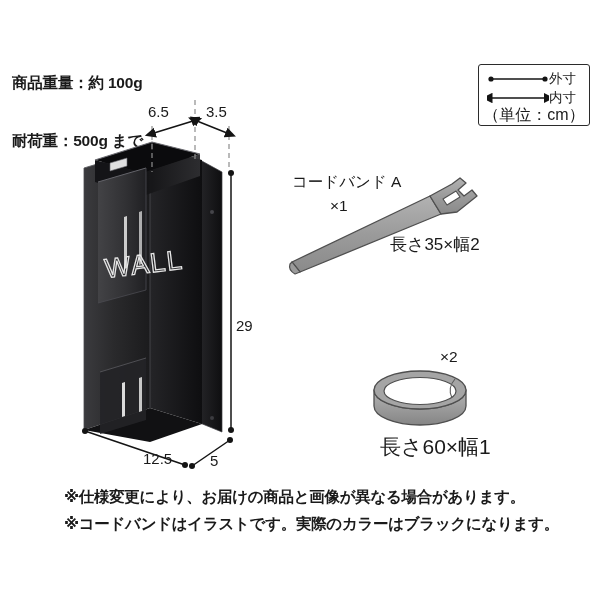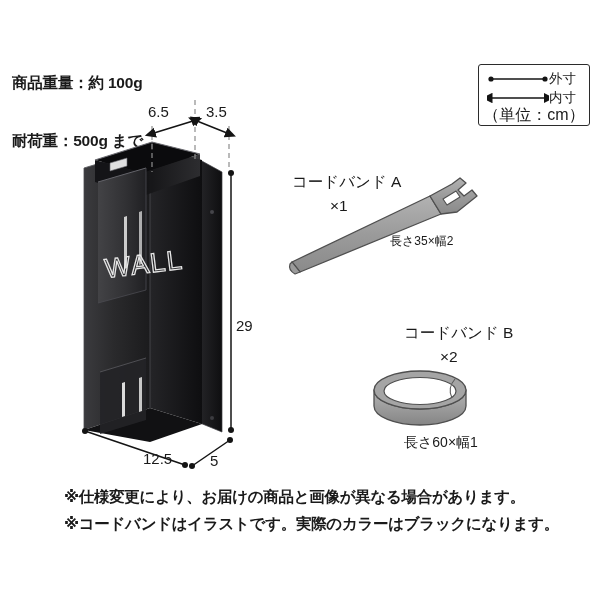--- a/index.html
+++ b/index.html
@@ -86,25 +86,25 @@
   
   .acc-title {
     font-size: 15.5px;
     line-height: 1.28;
     white-space: nowrap;
     font-weight: 400;
     text-align: center;
   }
   .band-a-title { left: 292px; top: 172px; }
   .band-a-count { left: 330px; top: 196px; }
-  .band-a-size  { left: 390px; top: 234px; font-size: 12px; }
+  .band-a-size  { left: 390px; top: 234px; font-size: 17px; }
 
   .band-b-title { left: 404px; top: 323px; }
   .band-b-count { left: 440px; top: 347px; }
-  .band-b-size  { left: 404px; top: 434px; font-size: 14px; }
+  .band-b-size  { left: 380px; top: 434px; font-size: 21px; }
 
   
   .note {
     font-size: 15.5px;
     font-weight: 700;
     white-space: nowrap;
     line-height: 1;
     letter-spacing: -0.3px;
   }
   .note-1 { left: 64px; top: 489px; }
@@ -325,20 +325,19 @@
 
     <path d="M374,390 a46,19 0 1,0 92,0 l0,16 a46,19 0 1,1 -92,0 Z" fill="url(#gLoopOuter)" stroke="#4f4f4f" stroke-width="1.3" stroke-linejoin="round"></path>
 
     <ellipse cx="420" cy="390" rx="46" ry="19" fill="#a5a5a5" stroke="#4f4f4f" stroke-width="1.3"></ellipse>
 
     <ellipse cx="420" cy="391" rx="36" ry="13.5" fill="#ffffff" stroke="#4f4f4f" stroke-width="1.2"></ellipse>
 
     <path d="M455,379 Q447,388 452,398" fill="none" stroke="#5a5a5a" stroke-width="1.1"></path>
   </svg>
 
-  <div class="abs acc-title band-b-title">コードバンド B</div>
   <div class="abs acc-title band-b-count">×2</div>
   <div class="abs acc-title band-b-size">長さ60×幅1</div>
 
   <div class="abs note note-2">※コードバンドはイラストです。実際のカラーはブラックになります。</div>
   <div class="abs note note-1">※仕様変更により、お届けの商品と画像が異なる場合があります。</div>
 
 </div>
 
 </body></html>

